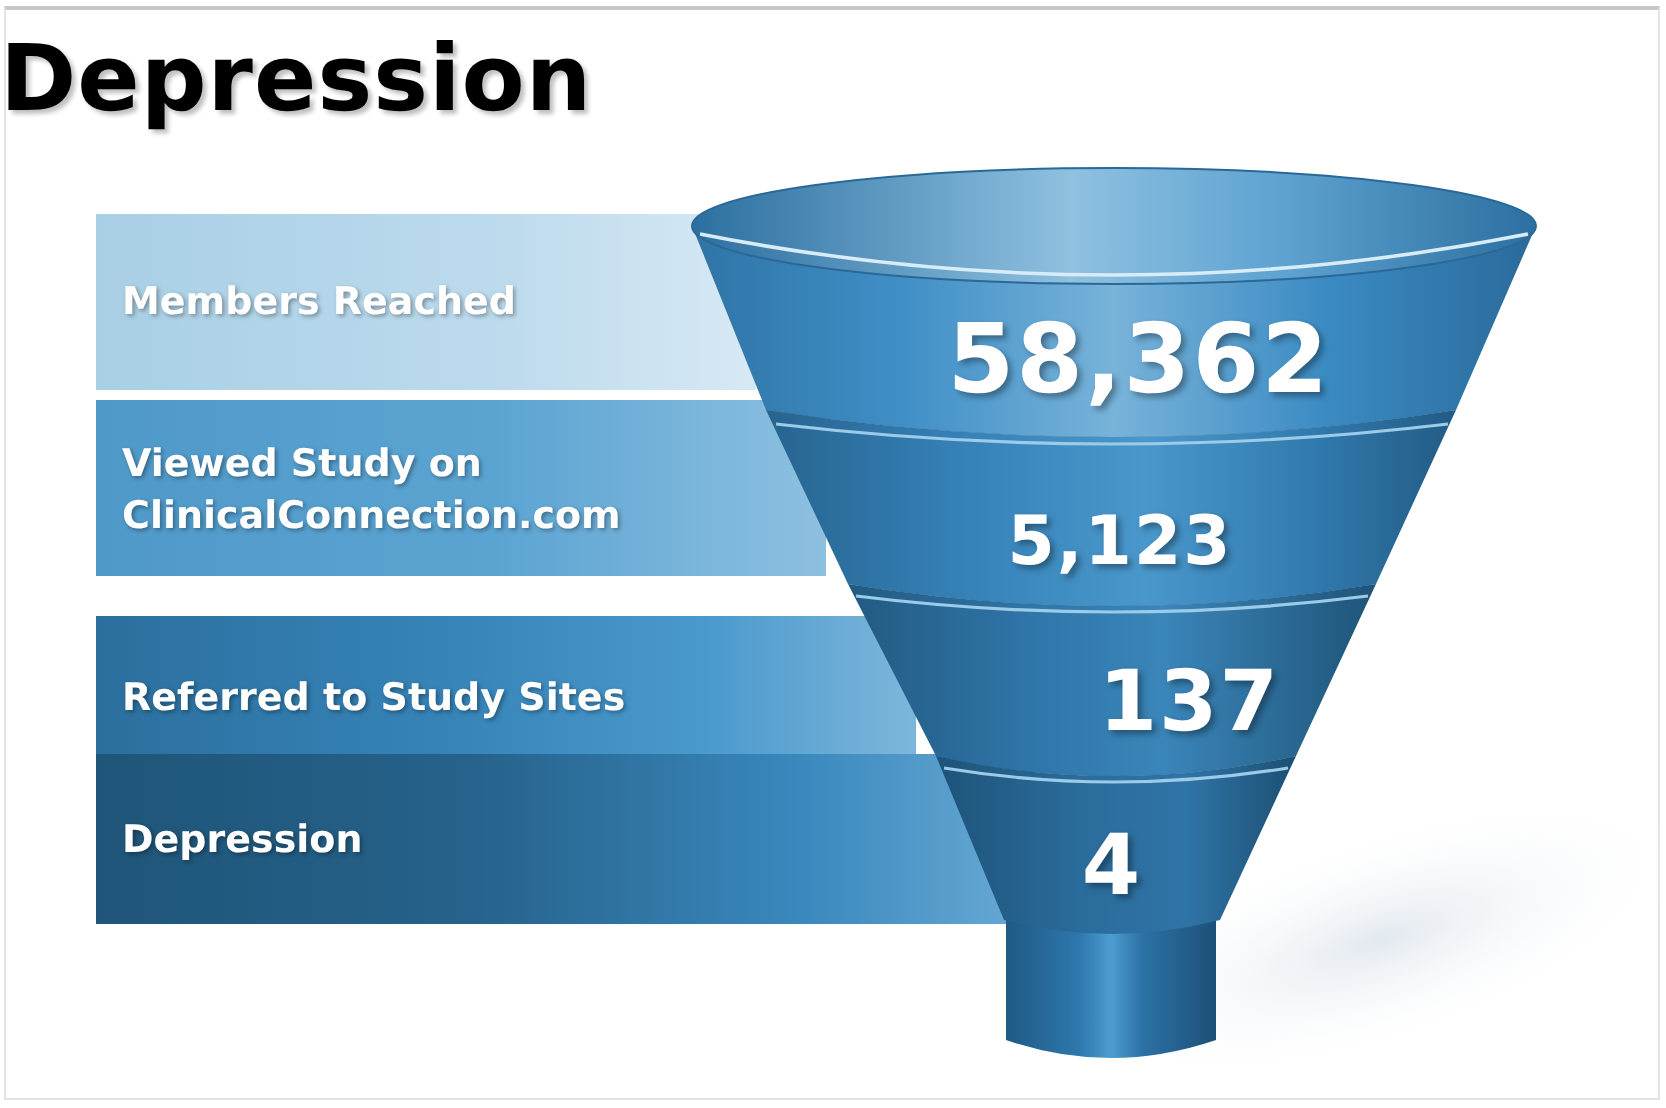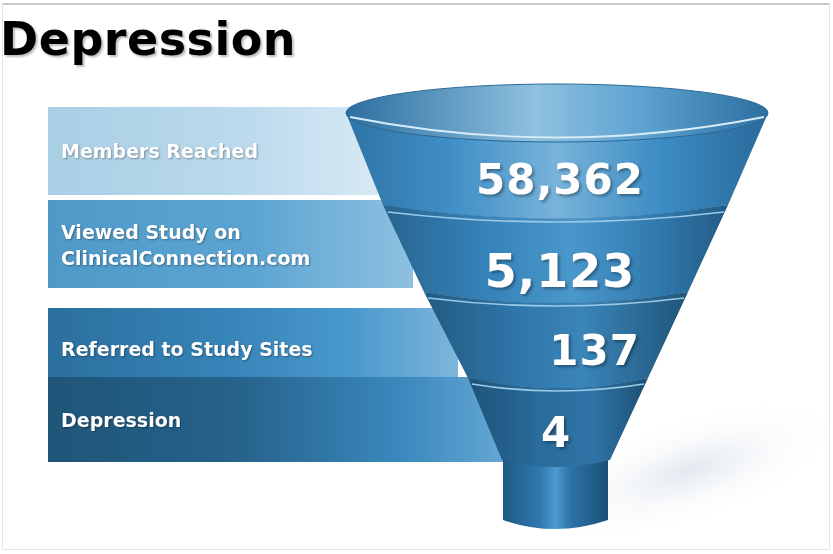--- a/index.html
+++ b/index.html
@@ -7,22 +7,22 @@
   .frame { position:absolute; left:2px; top:3px; width:828px; height:547px; border-top:2px solid #c8c8c8; border-left:1px solid #e4e4e4; border-right:1px solid #e4e4e4; border-bottom:1px solid #e4e4e4; box-sizing:border-box; background:#fff; }
   .title { position:absolute; top:8px; left:0; width:779px; text-align:left; font-family:"DejaVu Sans", sans-serif; font-weight:bold; font-size:46px; letter-spacing:0.5px; color:#000; text-shadow:2px 2px 2px rgba(0,0,0,0.25); line-height:62px; }
   .band { position:absolute; left:48px; box-sizing:border-box; }
   .band .label { position:absolute; left:13px; color:#fff; font-weight:bold; font-size:19px; line-height:26px; text-shadow:1px 1px 2px rgba(0,0,0,0.35); }
   .b1 { top:107px; height:88px; width:330px; background:linear-gradient(90deg,#a9cfe5 0%,#bcdaed 60%,#d7e9f4 100%); }
   .b2 { top:200px; height:88px; width:365px; background:linear-gradient(90deg,#4f99c9 0%,#5ba4d2 55%,#8ec0e0 100%); }
   .b3 { top:308px; height:80px; width:410px; background:linear-gradient(90deg,#2b6f9e 0%,#3785b9 45%,#4b9acd 75%,#7db6db 100%); }
   .b4 { top:377px; height:85px; width:470px; background:linear-gradient(90deg,#1f5578 0%,#26628b 40%,#3a88bd 75%,#6aabd6 100%); }
   .funnel { position:absolute; left:0; top:0; }
   .val { position:absolute; color:#fff; font-weight:bold; text-align:center; text-shadow:2px 2px 3px rgba(0,0,0,0.35); letter-spacing:1px; }
-  .v1 { left:455px; top:154px; width:210px; font-size:42px; line-height:52px; }
-  .v2 { left:460px; top:245px; width:200px; font-size:46px; line-height:52px; }
+  .v1 { left:455px; top:154px; width:210px; font-size:48px; line-height:52px;text-align:right; }
+  .v2 { left:460px; top:245px; width:200px; font-size:34px; line-height:52px; }
   .v3 { left:480px; top:326px; width:160px; font-size:42px; line-height:50px;text-align:right; }
   .v4 { left:506px; top:408px; width:100px; font-size:42px; line-height:50px; }
 </style>
 </head>
 <body>
 
 <div class="frame"></div>
 
 <div class="title">Depression</div>
 

